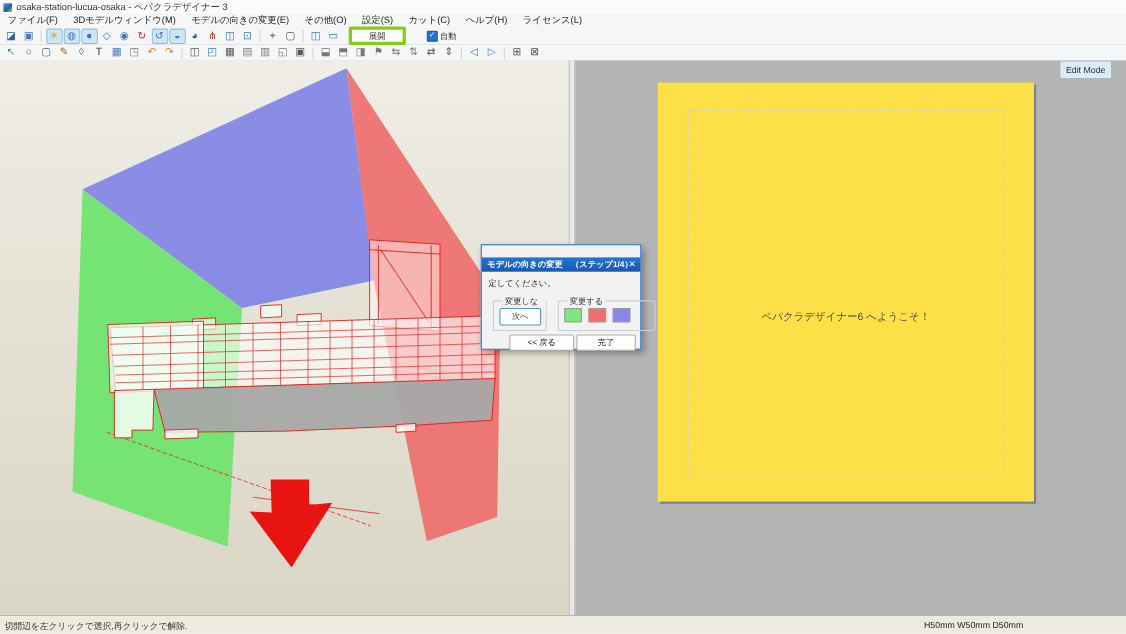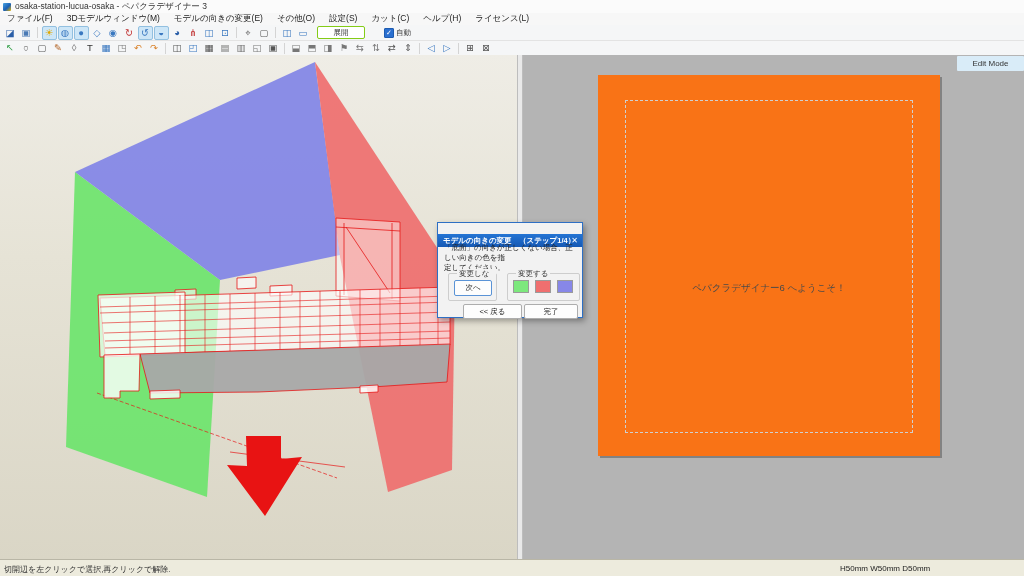--- a/index.html
+++ b/index.html
@@ -21,53 +21,53 @@
   
   #toolbar1{position:absolute;left:0;top:25px;right:0;height:15px;background:#f5f6f7;
     border-bottom:1px solid #e3e3e3;display:flex;align-items:center;padding-left:2px;}
   #toolbar2{position:absolute;left:0;top:41px;right:0;height:14px;background:#f5f6f7;
     border-bottom:1px solid #d8d8d8;display:flex;align-items:center;padding-left:2px;}
   .tbicon{width:13px;height:12px;margin:0 0.5px;display:inline-flex;align-items:center;justify-content:center;
     font-size:9.5px;line-height:1;border:1px solid transparent;border-radius:2px;cursor:default;flex:0 0 auto;}
   .tbicon.active{background:#cde6f7;border-color:#92c0e0;}
   .tb-sep{width:1px;height:11px;background:#d4d4d4;margin:0 3px;display:inline-block;flex:0 0 auto;}
   .tb-group{display:flex;align-items:center;}
-  #unfold-btn{margin-left:6px;width:46px;height:11px;background:#fff;border:1px solid #84cc16;border-radius:2px;
+  #unfold-btn{margin-left:6px;width:46px;height:11px;background:#fff;border:3px solid #84cc16;border-radius:2px;
     font-size:7.5px;display:flex;align-items:center;justify-content:center;color:#333;}
   #auto-chk{display:flex;align-items:center;margin-left:19px;font-size:7.5px;color:#333;}
   #auto-chk .box{width:8px;height:8px;background:#2a6fd0;border:1px solid #1d5bb0;border-radius:1px;
     color:#fff;font-size:7px;line-height:8px;text-align:center;margin-right:2px;}
   
   #main{position:absolute;left:0;top:55px;right:0;bottom:16px;}
   #pane3d{position:absolute;left:0;top:0;width:517px;height:505px;
     background:linear-gradient(180deg,#efede6 0%,#e6e3d6 40%,#dad6c6 100%);overflow:hidden;}
   #pane-divider{position:absolute;left:517px;top:0;width:6px;height:505px;background:#e9e9e9;
     border-left:1px solid #bdbdbd;border-right:1px solid #bdbdbd;box-sizing:border-box;}
   #pane2d{position:absolute;left:523px;top:0;right:0;height:505px;background:#b4b4b4;overflow:hidden;}
   
-  #page{position:absolute;left:75px;top:20px;width:342px;height:381px;background:#f97316;
+  #page{position:absolute;left:75px;top:20px;width:342px;height:381px;background:#fde047;
     box-shadow:2px 2px 0 rgba(90,90,90,.55);}
   #page-margin{position:absolute;left:27px;top:25px;right:27px;bottom:23px;border:1px dashed #cfcfcf;}
   .welcome{position:absolute;left:0;right:0;text-align:center;font-size:9.5px;color:#4a4a4a;}
   #welcome1{top:207px;}
   #welcome2{top:225px;}
-  #edit-mode-btn{position:absolute;right:0;top:1px;width:67px;height:15px;background:#d9ecf8;
+  #edit-mode-btn{position:absolute;right:14px;top:1px;width:46px;height:15px;background:#d9ecf8;
     font-size:8px;color:#333;display:flex;align-items:center;justify-content:center;border-radius:1px;margin-left:48px;}
   
   #dialog{position:absolute;left:437px;top:222px;width:146px;height:96px;background:#f2f2f2;
     border:1px solid #2d6fc4;box-shadow:2px 3px 6px rgba(0,0,0,.35);box-sizing:border-box;font-size:7.5px;}
   #dialog-title{position:absolute;left:0;top:0;right:0;height:13px;background:linear-gradient(180deg,#2474d4,#1659b4);
     color:#fff;display:flex;align-items:center;font-size:7.5px;font-weight:bold;padding-left:5px;box-sizing:border-box;margin-top:11px;}
   #dialog-close{position:absolute;right:4px;top:0;height:13px;display:flex;align-items:center;color:#fff;
     font-size:8px;font-weight:normal;}
   #dialog-msg{position:absolute;left:6px;top:20px;right:5px;color:#222;line-height:10px;}
   .group{position:absolute;border:1px solid #cdcdcd;border-radius:2px;}
   .group .legend{position:absolute;top:-5px;left:8px;background:#f2f2f2;padding:0 2px;color:#333;}
   #group-keep{left:10px;top:50px;width:47px;height:26px;}
-  #group-change{left:69px;top:50px;width:71px;height:26px;}
+  #group-change{left:69px;top:50px;width:71px;height:26px;padding-left:16px;}
   #next-btn{position:absolute;left:5px;top:6px;width:36px;height:14px;background:#fdfdfd;
     border:1px solid #5a93d6;border-radius:2px;display:flex;align-items:center;justify-content:center;color:#222;}
   .swatch-row{position:absolute;left:5px;top:6px;display:flex;}
   .swatch{width:16px;height:13px;border:1px solid #9a9a9a;margin-right:6px;box-sizing:border-box;}
   .dlg-btn{position:absolute;height:13px;background:#fdfdfd;border:1px solid #adadad;border-radius:2px;
     display:flex;align-items:center;justify-content:center;color:#222;}
   #back-btn{left:25px;top:81px;width:57px;}
   #finish-btn{left:86px;top:81px;width:52px;}
   
   #statusbar{position:absolute;left:0;bottom:0;right:0;height:16px;background:#edebdd;
@@ -239,21 +239,21 @@
     <div id="edit-mode-btn">Edit Mode</div>
   </div>
 </div>
 
 <div id="dialog">
   <div id="dialog-title">
     <span>モデルの向きの変更　（ステップ1/4）</span>
     <span id="dialog-close">✕</span>
   </div>
   <div id="dialog-msg">
-    <span>「底面」の向きが正しくない場合、正しい向きの色を指</span><br>
+    <br>
     <span>定してください。</span>
   </div>
   <div id="group-keep" class="group">
     <span class="legend">変更しない</span>
     <span id="next-btn">次へ</span>
   </div>
   <div id="group-change" class="group">
     <span class="legend">変更する</span>
     <span class="swatch-row">
 

